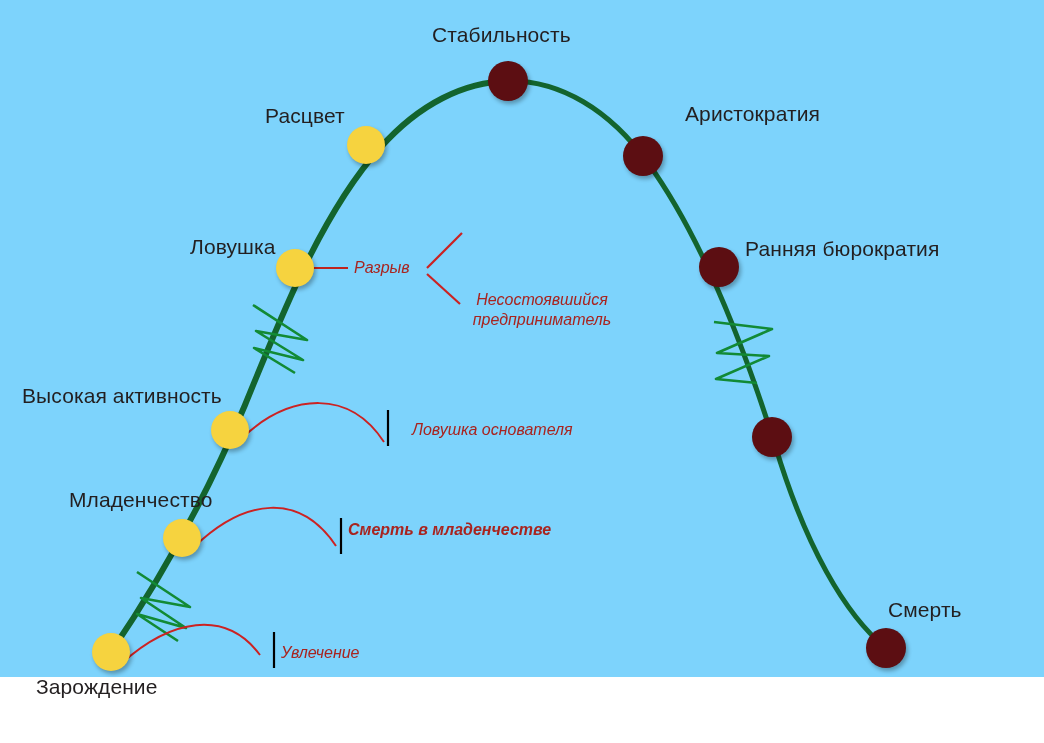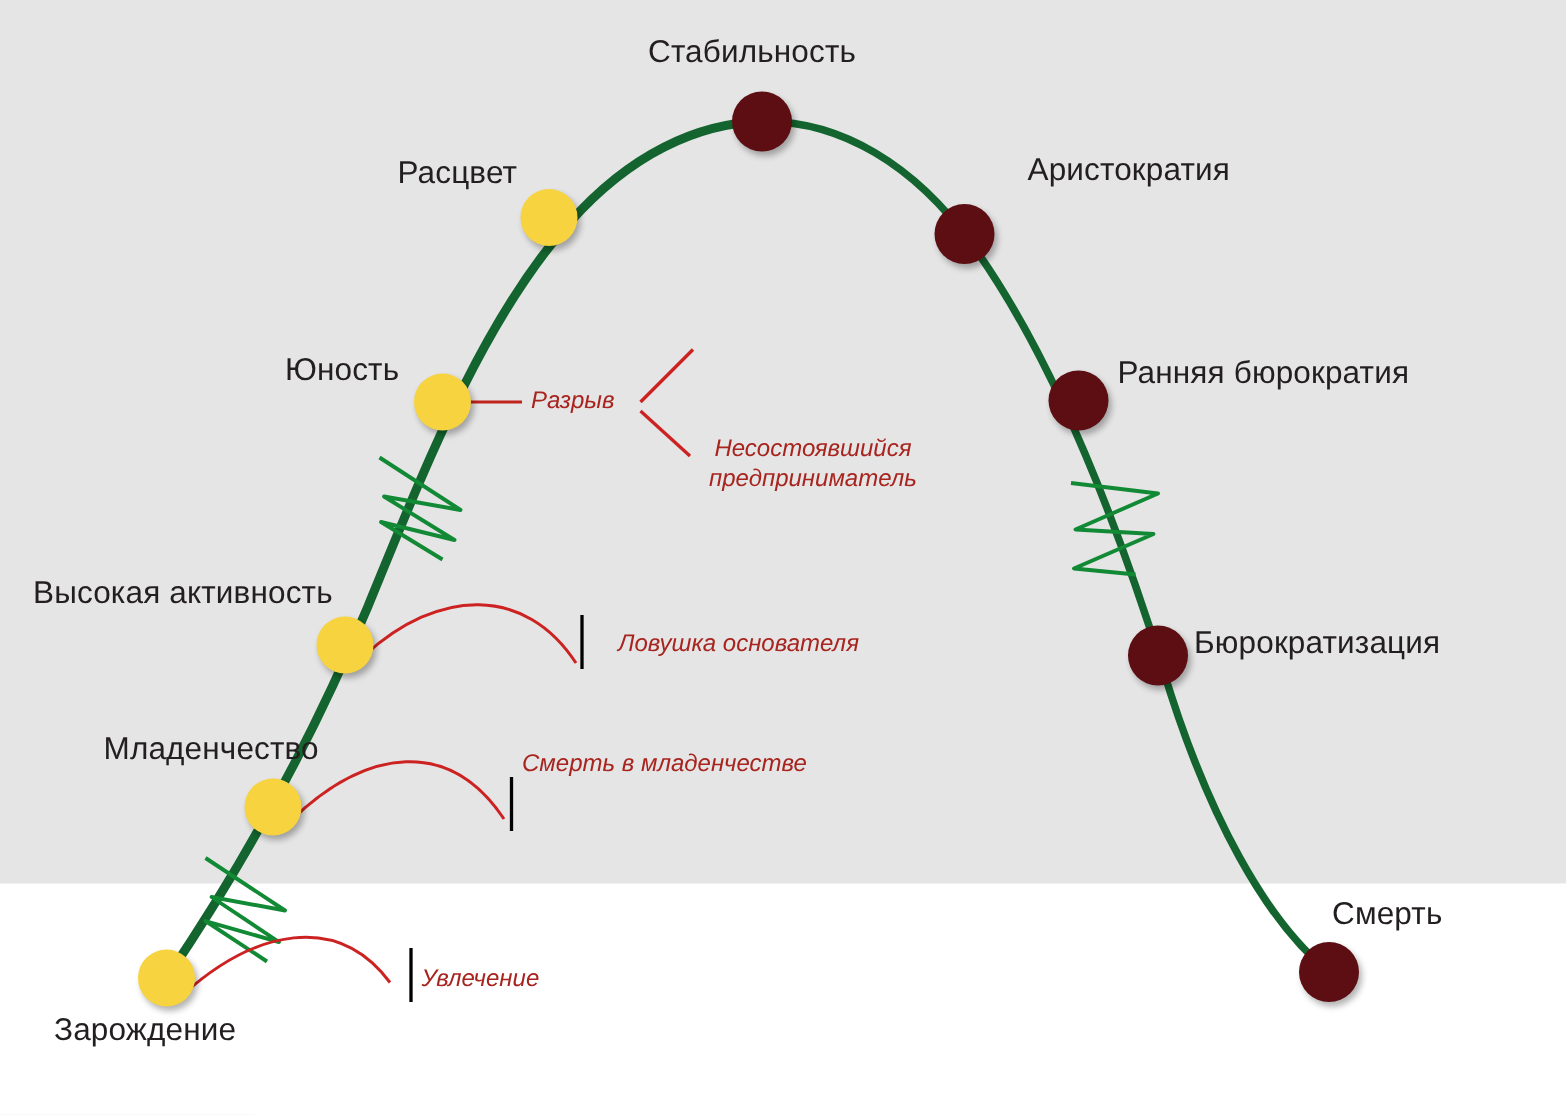--- a/index.html
+++ b/index.html
@@ -10,22 +10,22 @@
   }
   body {
     width: 1044px;
     height: 743px;
     font-family: "Liberation Sans", sans-serif;
     overflow: hidden;
   }
   #diagram-root {
     position: relative;
     width: 1044px;
-    height: 589px;
-    background: #e5e5e5;
+    height: 677px;
+    background: #7dd3fc;
   }
   #curve-svg {
     position: absolute;
     left: 0;
     top: 0;
     width: 1044px;
     height: 743px;
   }
   .stage-label {
     position: absolute;
@@ -107,38 +107,37 @@
   <div class="node" style="left:699px; top:247px; width:40px; height:40px; background:#5c0e12;"></div>
   <div class="node" style="left:752px; top:417px; width:40px; height:40px; background:#5c0e12;"></div>
   <div class="node" style="left:866px; top:628px; width:40px; height:40px; background:#5c0e12;"></div>
 
   <div class="stage-label" style="left:432px; top:24px;">Стабильность</div>
 
   <div class="stage-label" style="left:265px; top:105px;">Расцвет</div>
 
   <div class="stage-label" style="left:645px; top:103px;margin-left:40px;">Аристократия</div>
 
-  <div class="stage-label" style="left:190px; top:236px;">Юность</div>
+  <div class="stage-label" style="left:190px; top:236px;">Ловушка</div>
 
   <div class="stage-label" style="left:22px; top:385px;">Высокая активность</div>
 
   <div class="stage-label" style="left:745px; top:238px;">Ранняя бюрократия</div>
 
-  <div class="stage-label" style="left:796px; top:418px;">Бюрократизация</div>
 
   <div class="stage-label" style="left:24px; top:489px;margin-left:45px;">Младенчество</div>
 
   <div class="stage-label" style="left:888px; top:599px;">Смерть</div>
 
   <div class="stage-label" style="left:36px; top:676px;">Зарождение</div>
 
 
   <div class="risk-label" style="left:354px; top:258px;">Разрыв</div>
 
   <div class="risk-label two-line" style="left:452px; top:290px;">Несостоявшийся предприниматель</div>
 
   <div class="risk-label" style="left:412px; top:420px;text-align:right;">Ловушка основателя</div>
 
-  <div class="risk-label" style="left:348px; top:500px;">Смерть в младенчестве</div>
+  <div class="risk-label" style="left:348px; top:520px;font-weight:bold;">Смерть в младенчестве</div>
 
   <div class="risk-label" style="left:281px; top:643px;">Увлечение</div>
 
 </div>
 
 </body></html>

